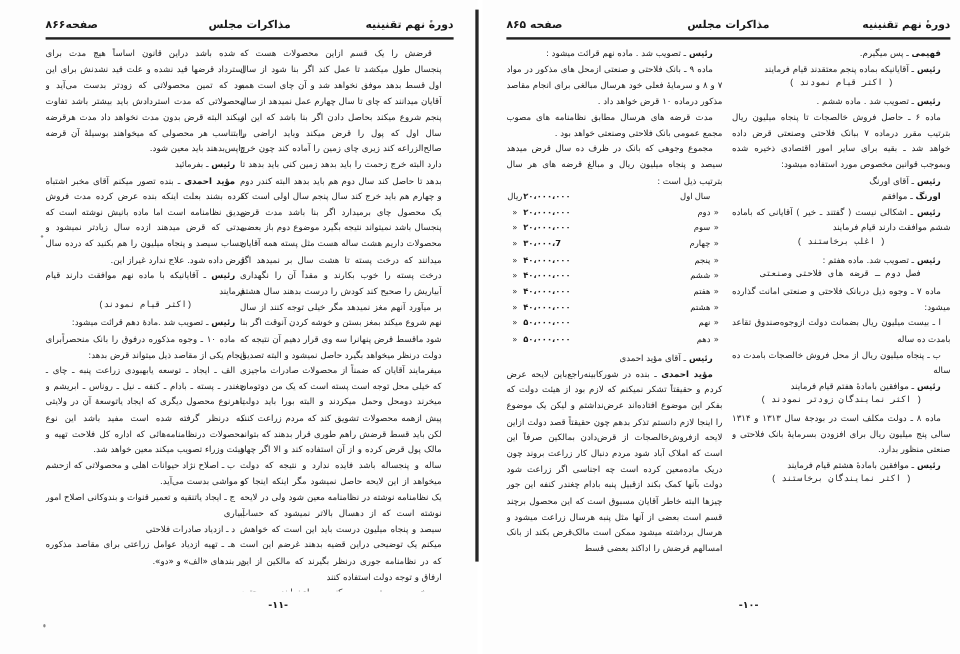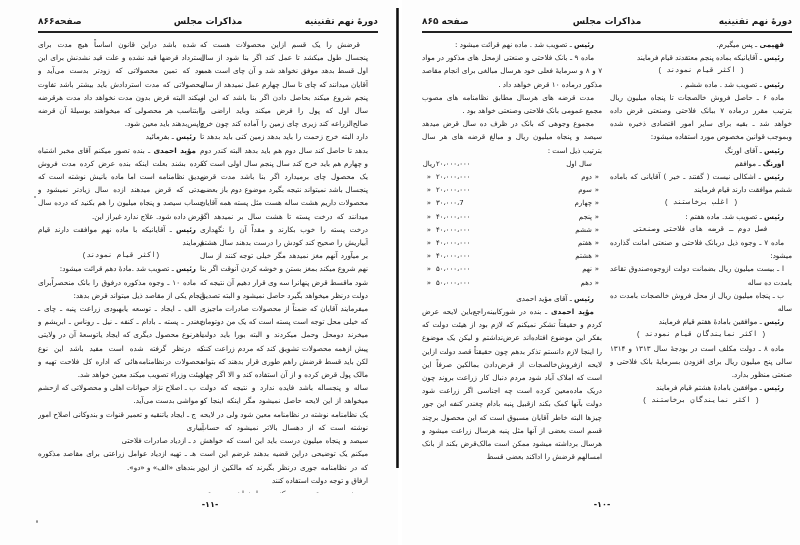--- a/index.html
+++ b/index.html
@@ -47,28 +47,28 @@
   .page.right .col.c1 { left: 208px; width: 182px; height: 455px; }
   .page.right .col.c2 { left: 20px;  width: 180px; height: 455px; }
 
   .p { margin: 0; text-indent: 8px; }
   .spk { font-weight: bold; }
   .ctr { text-align: center; text-indent: 0; font-family: Liberation Mono, monospace; }
 
   .table { margin: 1px 0 2px 0; }
   .trow { display: flex; direction: rtl; height: 13.2px; align-items: center; font-size: 7px; }
   .trow .mark { width: 10px; text-align: center; }
-  .trow .yr { width: 50px; }
+  .trow .yr { width: 50px; font-family: Liberation Serif, serif; }
   .trow .spacer { flex: 1; }
-  .trow .amt { direction: ltr; letter-spacing: 1.2px; width: 96px; text-align: left; }
+  .trow .amt { direction: ltr; letter-spacing: 1.2px; width: 96px; text-align: left; font-weight: bold; }
   .trow .unit { width: 14px; text-align: center; }
 
   .folio {
     position: absolute; top: 500px; font-size: 8px; font-weight: bold;
-    width: 60px; text-align: center;
+    width: 60px; text-align: right;
   }
   .page.left .folio { left: 180px; }
   .page.right .folio { left: 170px; }
   .speck { position: absolute; background: #888; border-radius: 50%; }
 </style>
 </head>
 <body>
 
 <div class="spread">
 
@@ -118,21 +118,21 @@
         <p class="p"><span class="spk">رئیس</span> <span>ـ آقای اورنگ</span></p>
         <p class="p"><span class="spk">اورنگ</span> <span>ـ موافقم</span></p>
         <p class="p"><span class="spk">رئیس</span> <span>ـ اشکالی نیست ( گفتند ـ خیر ) آقایانی که باماده ششم موافقت دارند قیام فرمایند</span></p>
         <p class="p ctr">( اغلب برخاستند )</p>
         <p class="p"><span class="spk">رئیس</span> <span>ـ تصویب شد. ماده هفتم :</span></p>
         <p class="p ctr">فصل دوم ـ قرضه های فلاحتی وصنعتی</p>
         <p class="p">ماده ۷ ـ وجوه ذیل دربانک فلاحتی و صنعتی امانت گذارده میشود:</p>
         <p class="p">ا ـ بیست میلیون ریال بضمانت دولت ازوجوه‌صندوق تقاعد بامدت ده ساله</p>
         <p class="p">ب ـ پنجاه میلیون ریال از محل فروش خالصجات بامدت ده ساله</p>
         <p class="p"><span class="spk">رئیس</span> <span>ـ موافقین بامادهٔ هفتم قیام فرمایند</span></p>
-        <p class="p ctr">( اکثر نمایندگان قیام نمودند )</p>
+        <p class="p ctr">( اکثر نمایندگان زودتر نمودند )</p>
         <p class="p">ماده ۸ ـ دولت مکلف است در بودجهٔ سال ۱۳۱۳ و ۱۳۱۴ سالی پنج میلیون ریال برای افزودن بسرمایهٔ بانک فلاحتی و صنعتی منظور بدارد.</p>
         <p class="p"><span class="spk">رئیس</span> <span>ـ موافقین بامادهٔ هشتم قیام فرمایند</span></p>
         <p class="p ctr">( اکثر نمایندگان برخاستند )</p>
       </div>
     <div class="col c2">
         <p class="p"><span class="spk">رئیس</span> <span>ـ تصویب شد . ماده نهم قرائت میشود :</span></p>
         <p class="p">ماده ۹ ـ بانک فلاحتی و صنعتی ازمحل های مذکور در مواد ۷ و ۸ و سرمایهٔ فعلی خود هرسال مبالغی برای انجام مقاصد مذکور درماده ۱۰ قرض خواهد داد .</p>
         <p class="p">مدت قرضه های هرسال مطابق نظامنامه های مصوب مجمع عمومی بانک فلاحتی وصنعتی خواهد بود .</p>
         <p class="p">مجموع وجوهی که بانک در ظرف ده سال قرض میدهد سیصد و پنجاه میلیون ریال و مبالغ قرضه های هر سال بترتیب ذیل است :</p>
         <div class="table">

